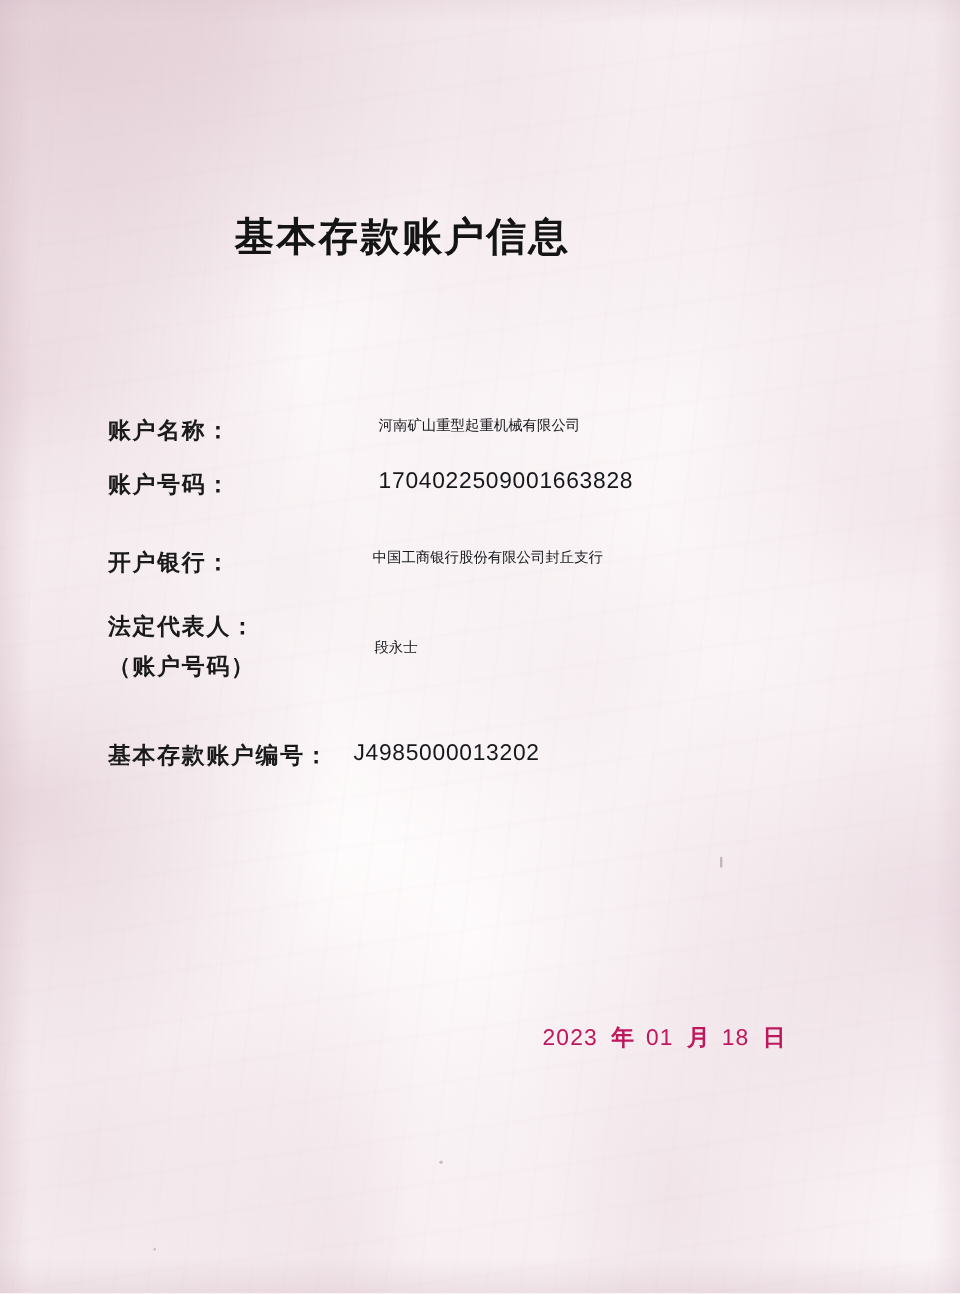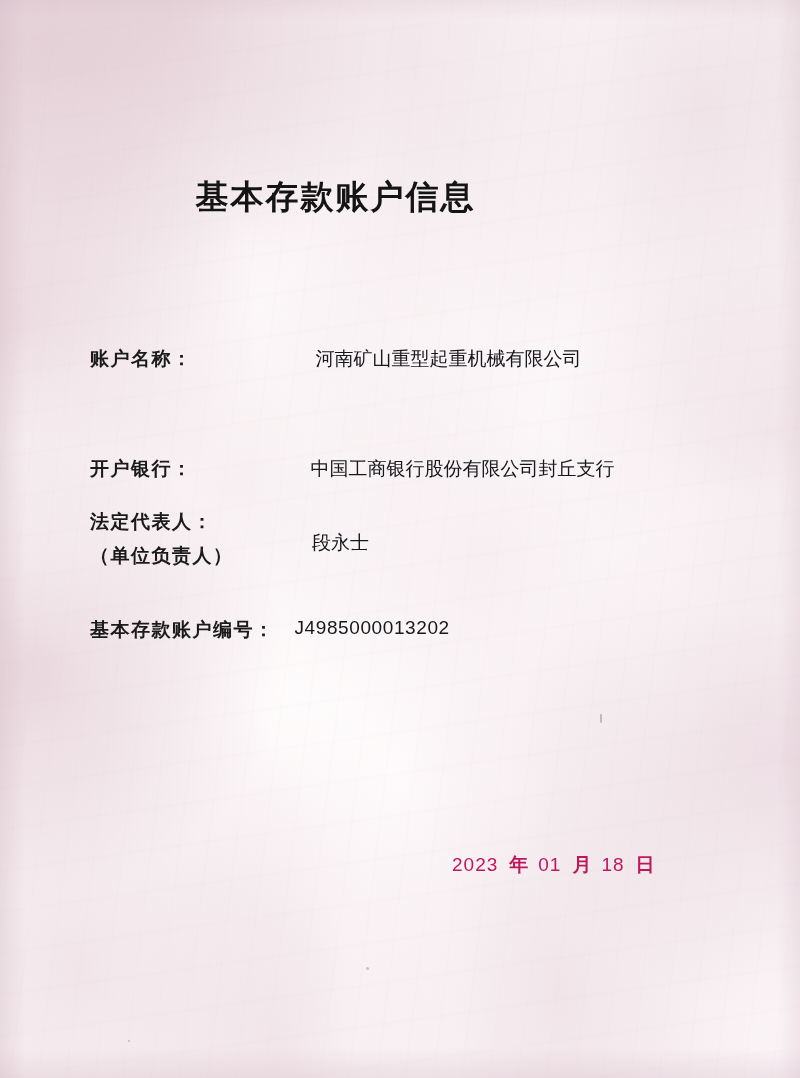--- a/index.html
+++ b/index.html
@@ -80,21 +80,21 @@
   }
   .field-label {
     font-size: 19px;
     font-weight: 700;
     color: #1a1a1a;
     letter-spacing: 1.5px;
     white-space: nowrap;
     font-family: "Liberation Serif", "DejaVu Serif", serif;
   }
   .field-value {
-    font-size: 19px;
+    font-size: 12px;
     color: #16181c;
     white-space: nowrap;
     font-family: "Liberation Sans", "DejaVu Sans", sans-serif;
   }
   .field-value.mono-num {
     font-family: "Liberation Sans", "DejaVu Sans", sans-serif;
     letter-spacing: 0.6px;
     font-size: 19px;
   }
 
@@ -152,31 +152,35 @@
 
   <div class="content">
 
     <div class="doc-title">基本存款账户信息</div>
 
     <div class="field" id="field-account-name">
       <span class="field-label">账户名称：</span>
       <span class="field-value">河南矿山重型起重机械有限公司</span>
     </div>
 
+    <div class="field" id="field-account-number">
+      <span class="field-label">账户号码：</span>
+      <span class="field-value mono-num">1704022509001663828</span>
+    </div>
 
     <div class="field" id="field-bank">
       <span class="field-label">开户银行：</span>
       <span class="field-value">中国工商银行股份有限公司封丘支行</span>
     </div>
 
     <div class="field" id="field-legal-rep">
       <span class="field-label">法定代表人：</span>
     </div>
     <div class="field" id="field-legal-rep-line2">
-      <span class="field-label">（单位负责人）</span>
+      <span class="field-label">（账户号码）</span>
     </div>
     <div id="legal-rep-value">
       <span class="field-value">段永士</span>
     </div>
 
     <div class="field" id="field-basic-account-no">
       <span class="field-label">基本存款账户编号：</span>
       <span class="field-value mono-num">J4985000013202</span>
     </div>
 

